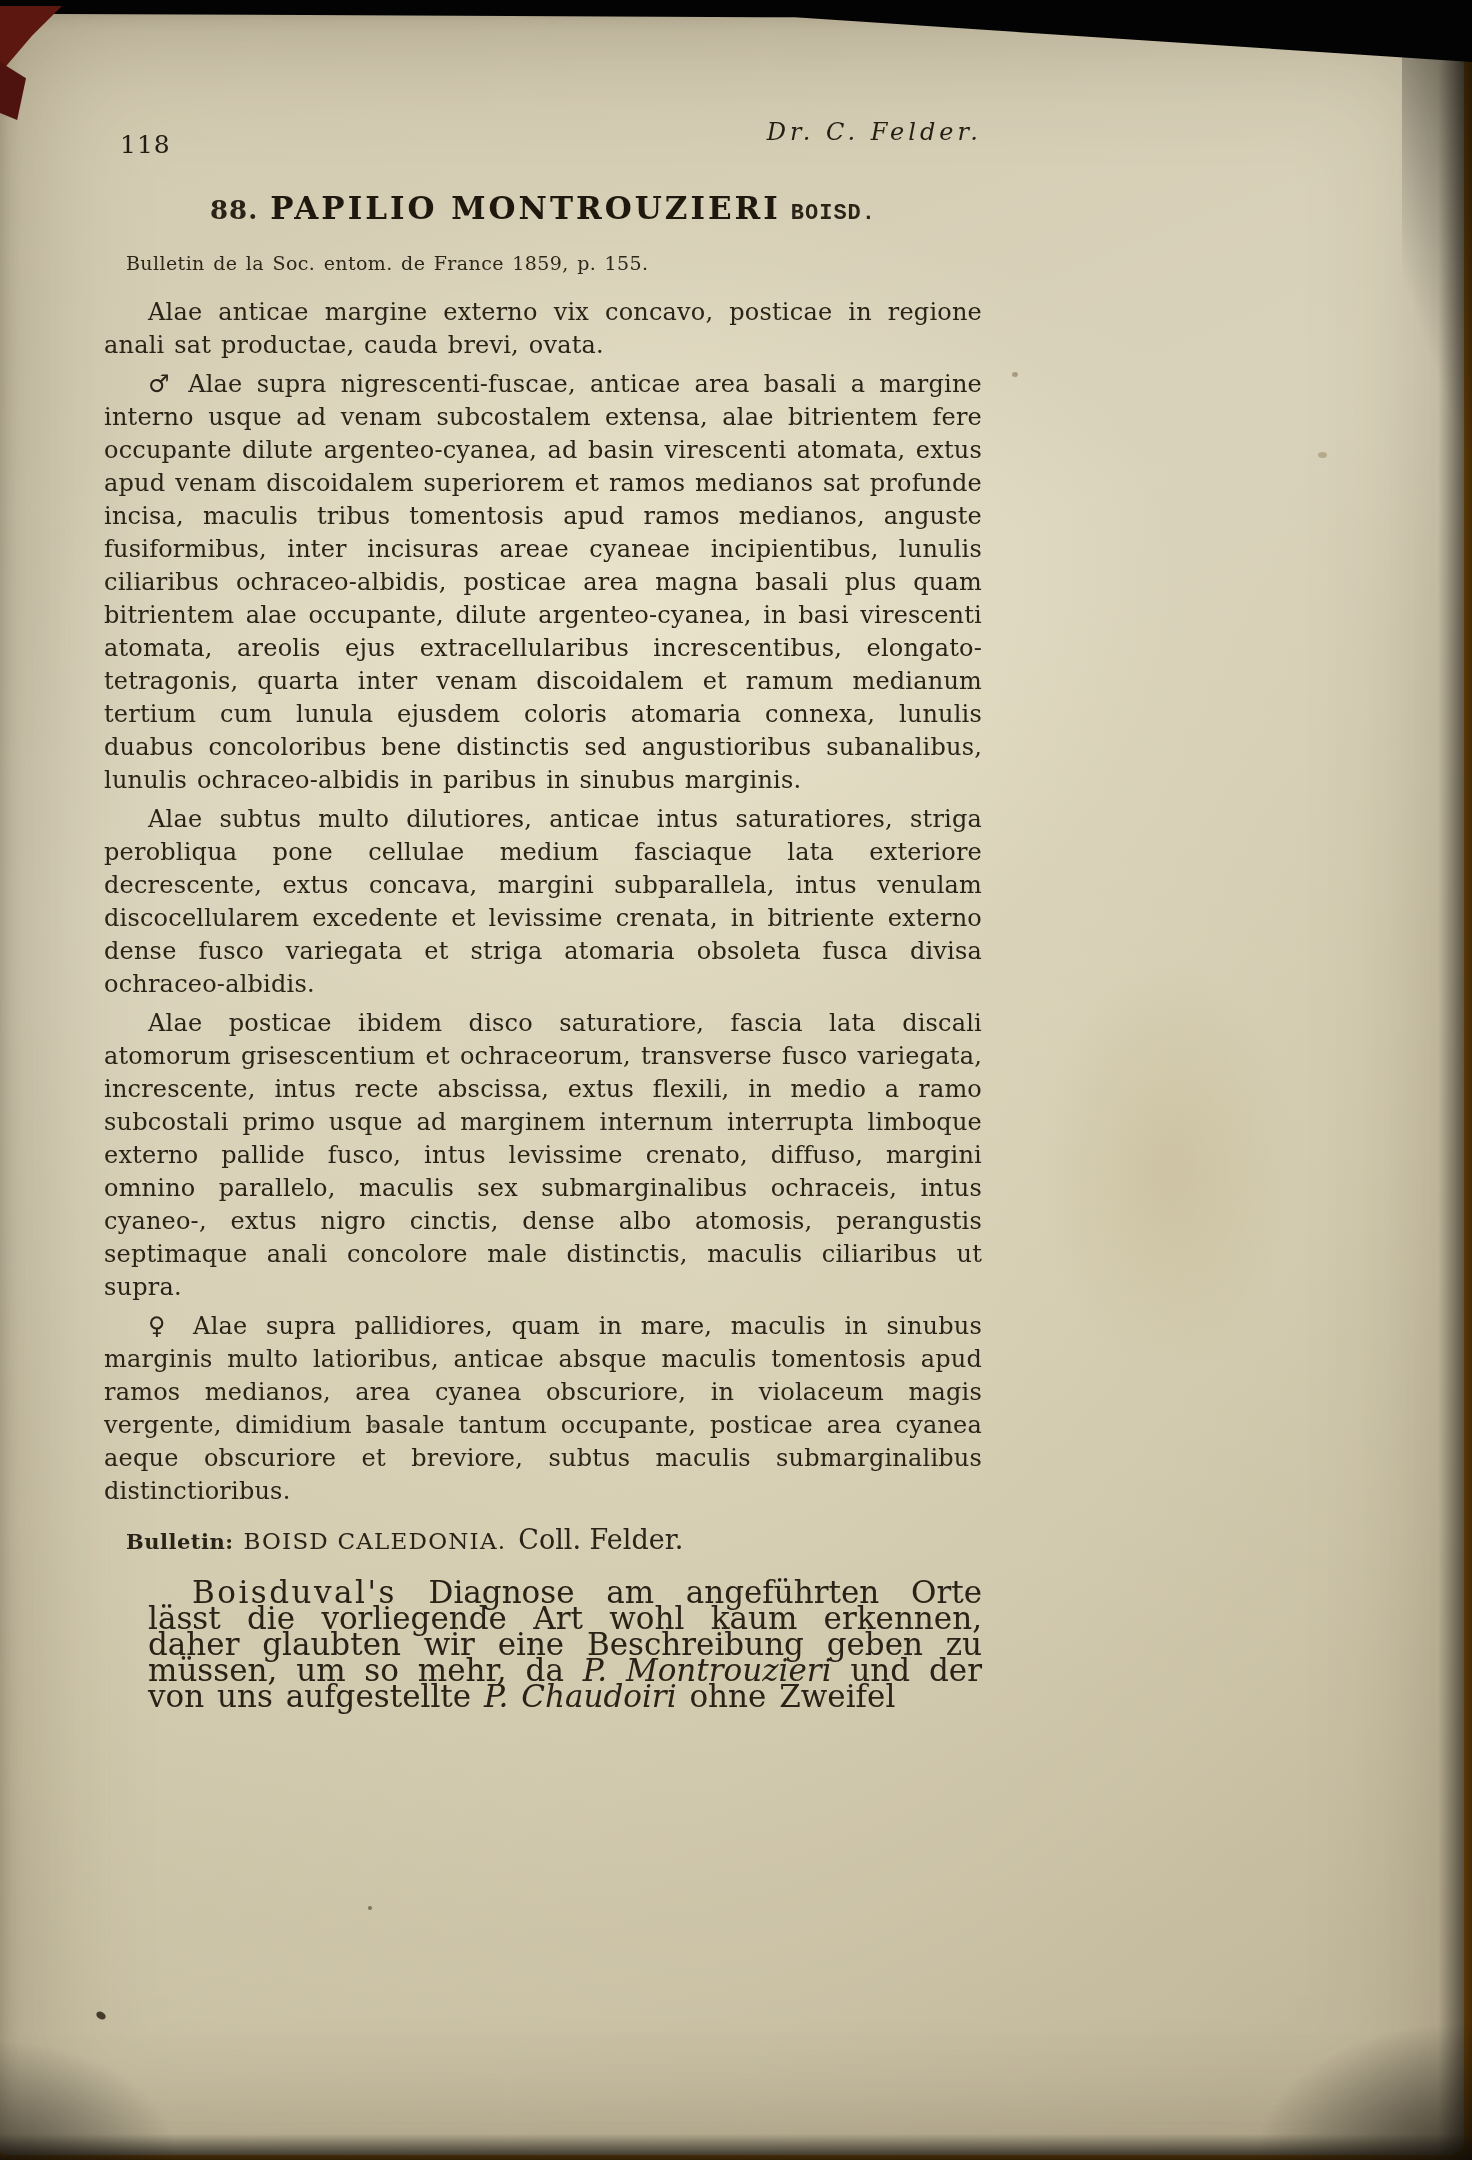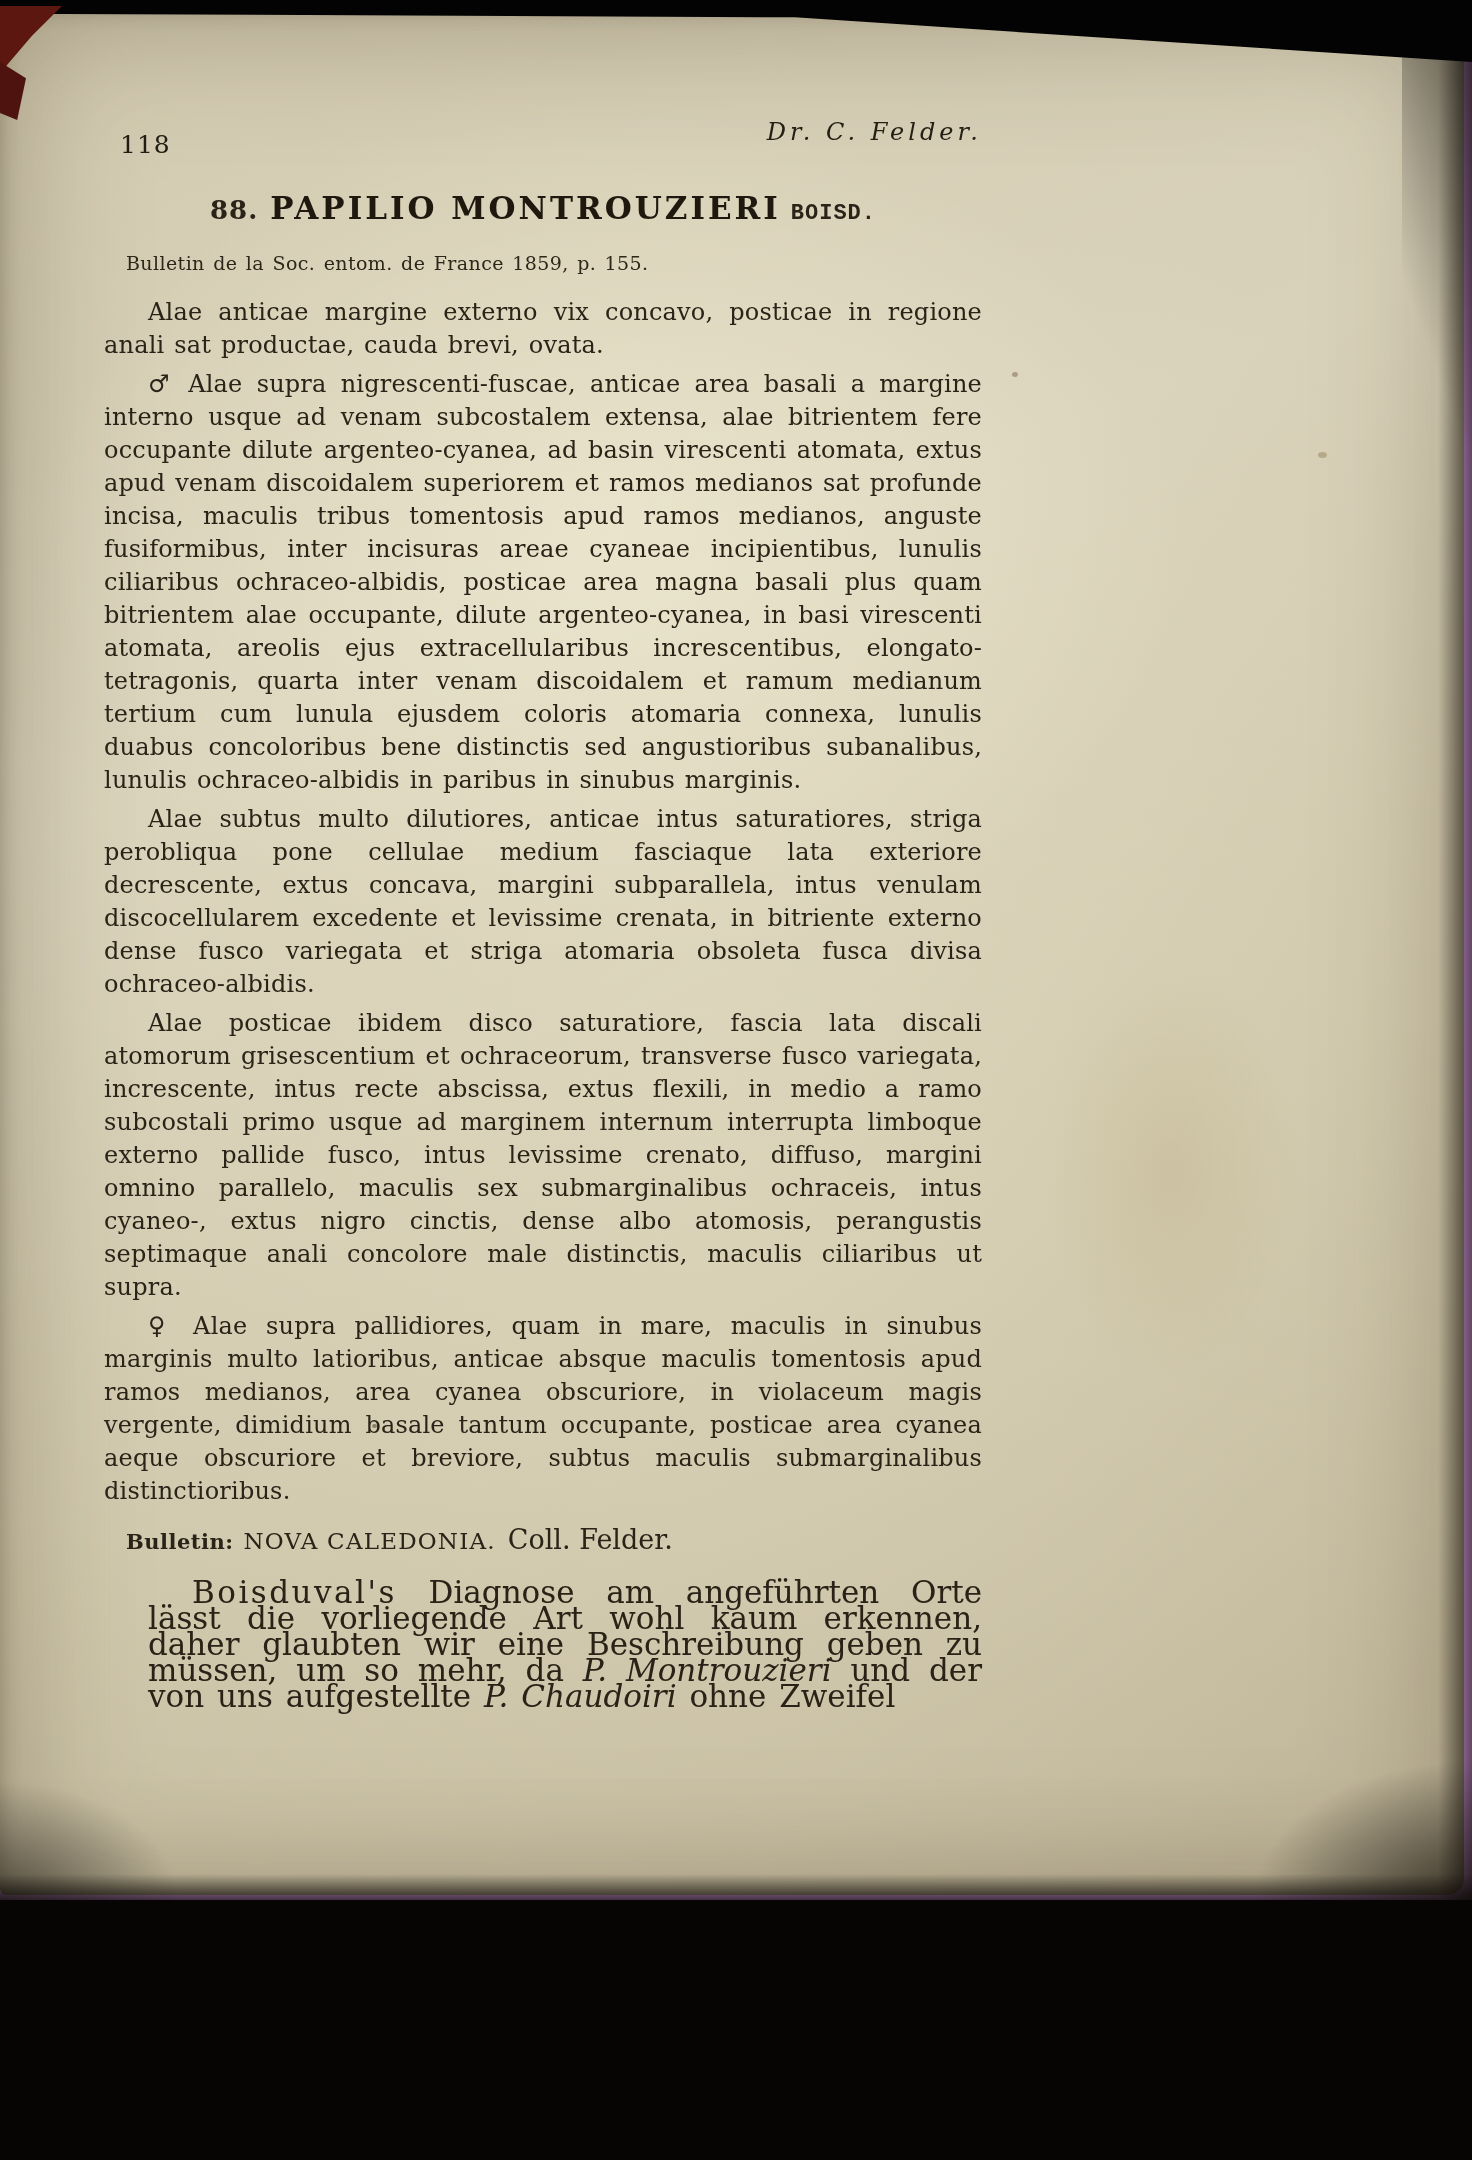--- a/index.html
+++ b/index.html
@@ -4,22 +4,22 @@
 <style>
   * { margin: 0; padding: 0; box-sizing: border-box; }
   html, body {
     width: 1472px; height: 2160px;
     background: #060504;
     font-family: "DejaVu Serif", "Liberation Serif", serif;
     overflow: hidden;
   }
   .scan {
     position: relative;
-    width: 1472px; height: 1900px;
-    background: #f0abfc;
+    width: 1472px; height: 2160px;
+    background: #a16207;
     overflow: hidden;
   }
   
   .paper {
     position: absolute;
     left: 0; top: 10px; right: 8px; bottom: 5px;
     background:
       radial-gradient(ellipse 820px 620px at 42% 28%, rgba(255,250,226,0.40), rgba(255,250,226,0) 70%),
       radial-gradient(ellipse 1100px 1400px at 48% 58%, rgba(244,238,214,0.30), rgba(0,0,0,0) 78%),
       linear-gradient(158deg, #d2cab0 0%, #d9d2ba 34%, #cfc7ab 64%, #beb498 100%);
@@ -175,19 +175,19 @@
 
     <div class="diagnosis">
       <p>Alae anticae margine externo vix concavo, posticae in regione anali sat productae, cauda brevi, ovata.</p>
       <p>♂ Alae supra nigrescenti-fuscae, anticae area basali a margine interno usque ad venam subcostalem extensa, alae bitrientem fere occupante dilute argenteo-cyanea, ad basin virescenti atomata, extus apud venam discoidalem superiorem et ramos medianos sat profunde incisa, maculis tribus tomentosis apud ramos medianos, anguste fusiformibus, inter incisuras areae cyaneae incipientibus, lunulis ciliaribus ochraceo-albidis, posticae area magna basali plus quam bitrientem alae occupante, dilute argenteo-cyanea, in basi virescenti atomata, areolis ejus extracellularibus increscentibus, elongato-tetragonis, quarta inter venam discoidalem et ramum medianum tertium cum lunula ejusdem coloris atomaria connexa, lunulis duabus concoloribus bene distinctis sed angustioribus subanalibus, lunulis ochraceo-albidis in paribus in sinubus marginis.</p>
       <p>Alae subtus multo dilutiores, anticae intus saturatiores, striga perobliqua pone cellulae medium fasciaque lata exteriore decrescente, extus concava, margini subparallela, intus venulam discocellularem excedente et levissime crenata, in bitriente externo dense fusco variegata et striga atomaria obsoleta fusca divisa ochraceo-albidis.</p>
       <p>Alae posticae ibidem disco saturatiore, fascia lata discali atomorum grisescentium et ochraceorum, transverse fusco variegata, increscente, intus recte abscissa, extus flexili, in medio a ramo subcostali primo usque ad marginem internum interrupta limboque externo pallide fusco, intus levissime crenato, diffuso, margini omnino parallelo, maculis sex submarginalibus ochraceis, intus cyaneo-, extus nigro cinctis, dense albo atomosis, perangustis septimaque anali concolore male distinctis, maculis ciliaribus ut supra.</p>
       <p>♀ Alae supra pallidiores, quam in mare, maculis in sinubus marginis multo latioribus, anticae absque maculis tomentosis apud ramos medianos, area cyanea obscuriore, in violaceum magis vergente, dimidium basale tantum occupante, posticae area cyanea aeque obscuriore et breviore, subtus maculis submarginalibus distinctioribus.</p>
     </div>
 
     <div class="habitat">
-      <span class="habitat-label">Bulletin:</span><span class="habitat-locality">NOVA CALEDONIA.</span><span class="habitat-coll">Coll. Felder.</span>
+      <span class="habitat-label">Bulletin:</span><span class="habitat-locality">BOISD CALEDONIA.</span><span class="habitat-coll">Coll. Felder.</span>
     </div>
 
     <p class="closing"><span class="spaced">Boisduval's</span><span> Diagnose am angeführten Orte lässt die vorliegende Art wohl kaum erkennen, daher glaubten wir eine Beschreibung geben zu müssen, um so mehr, da </span><span class="it">P. Montrouzieri</span><span> und der von uns aufgestellte </span><span class="it">P. Chaudoiri</span><span> ohne Zweifel</span></p>
 
   </div>
 </div>
 
 </body></html>

